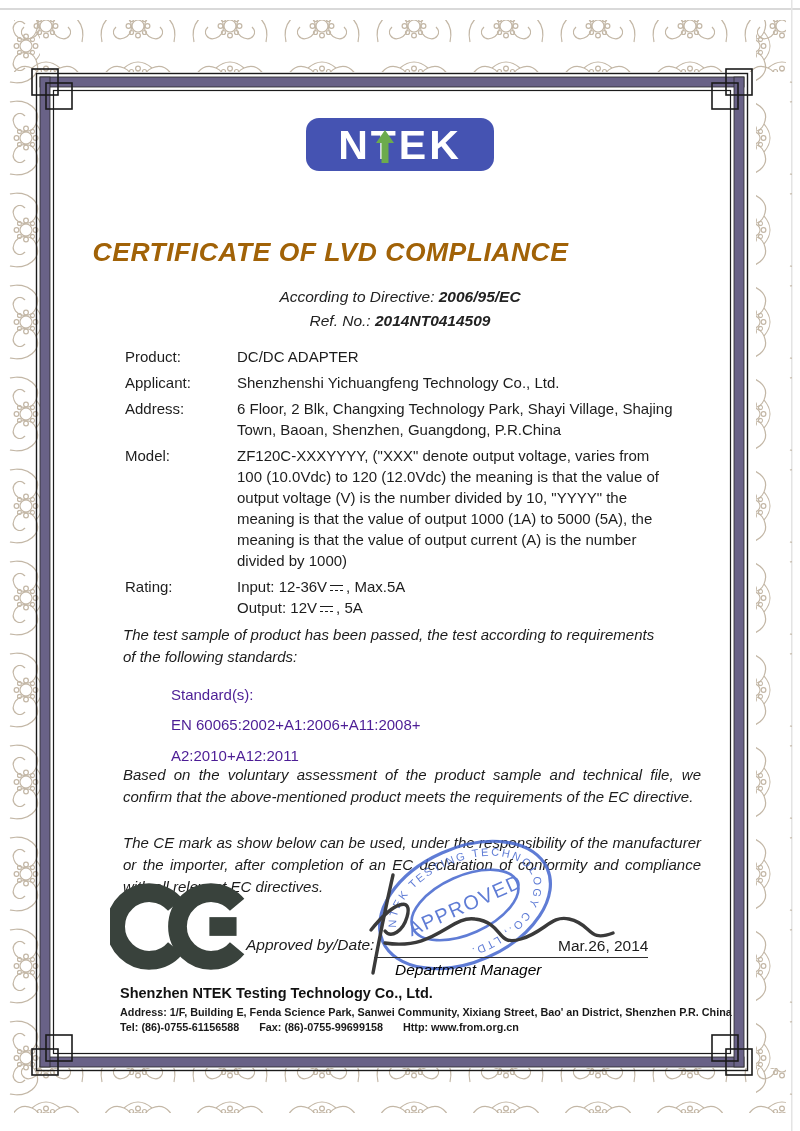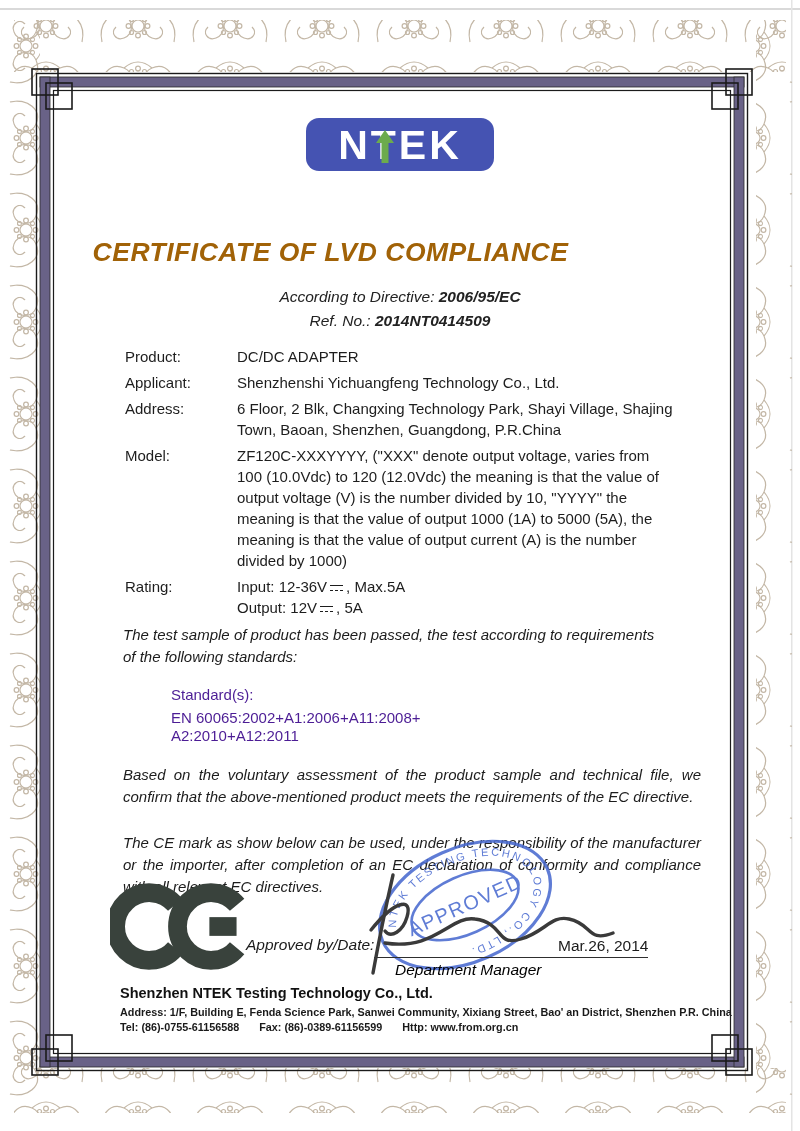--- a/index.html
+++ b/index.html
@@ -32,21 +32,21 @@
   .para { left:123px; width:578px; font-style:italic; font-size:15px; line-height:22px; color:#1c1c1c; }
   .para-sample { top:624px; }
   .para-just { text-align:justify; }
   .para-assessment { top:764px; }
   .para-ce { top:832px; }
 
   .standards { left:123px; top:684px; width:578px; font-size:15px; color:#4c1d95; display:flex;margin-left:48px; }
   .std-left { width:277px; flex:0 0 277px; }
   .std-right { flex:1; }
   .std-title { line-height:22px; margin-bottom:3px; }
-  .std-val { line-height:18px; }
+  .std-val { line-height:31px; }
 
   .ce-wrap { left:110px; top:878px; width:150px; height:97px; }
   .approved-label { left:246px; top:936px; font-style:italic; font-size:15.5px; color:#1b1b1b; }
   .stamp-wrap { left:358px; top:828px; width:215px; height:155px; z-index:2; }
   .sig-wrap { left:355px; top:855px; width:300px; height:130px; z-index:3; }
   .sig-line { left:374px; top:957px; width:274px; border-top:1.6px solid #2e2e2e; z-index:2; }
   .approve-date { left:558px; top:937px; font-size:15.5px; color:#1b1b1b; z-index:4; }
   .approve-role { left:395px; top:961px; width:215px; text-align:left; font-style:italic; font-size:15.5px; color:#000000; }
 
   .foot-company { left:120px; top:985px; font-size:14.5px; font-weight:bold; color:#111; }
@@ -216,16 +216,16 @@
         <path d="M30,88 C80,96 96,60 120,64 C150,68 140,92 166,84 C190,77 196,60 214,64 C238,69 232,88 258,78"></path>
       </g>
     </svg>
   </div>
   <div class="abs approve-date">Mar.26, 2014</div>
   <div class="abs approve-role">Department Manager</div>
 
   <div class="abs foot-company">Shenzhen NTEK Testing Technology Co., Ltd.</div>
   <div class="abs foot-address">Address: 1/F, Building E, Fenda Science Park, Sanwei Community, Xixiang Street, Bao' an District, Shenzhen P.R. China</div>
   <div class="abs foot-contacts">
-    <span>Tel: (86)-0755-61156588</span><span>Fax: (86)-0389-61156599</span><span>Http: www.from.org.cn</span>
+    <span>Tel: (86)-0755-61156588</span><span>Fax: (86)-0755-99699158</span><span>Http: www.from.org.cn</span>
   </div>
 
 </div>
 
 </body></html>

